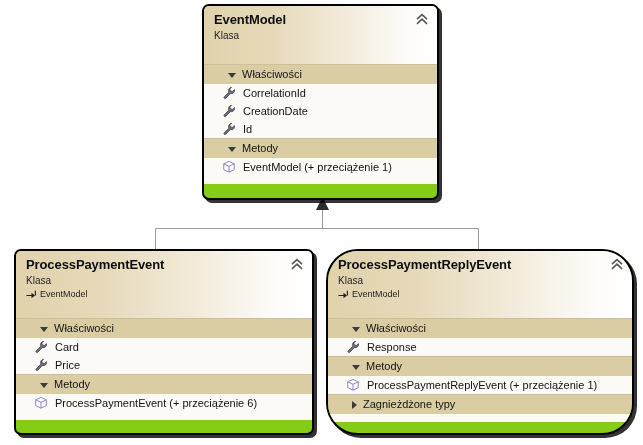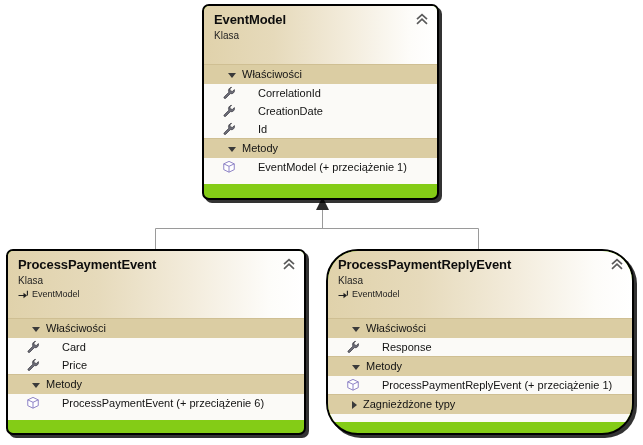--- a/index.html
+++ b/index.html
@@ -120,21 +120,21 @@
     border-left: 5px solid #3a3a3a;
   }
 
   
   .members { background: #fbfaf7; }
   .member {
     height: 18px;
     display: flex;
     align-items: center;
     padding-left: 18px;
-    gap: 22px;
+    gap: 7px;
     font-size: 11px;
     color: #131313;
     white-space: nowrap;
   }
   .member-label { line-height: 18px; }
   .mem-icon { width: 14px; height: 14px; flex: none; display:block; }
 
   .spacer { background:#fbfaf7; }
 </style>
 </head>
@@ -202,21 +202,21 @@
         <svg class="mem-icon" viewBox="0 0 16 16">
           <path d="M8 1.6 L14 4.4 L14 11.0 L8 13.9 L2 11.0 L2 4.4 Z" fill="#ffffff" stroke="#8a7fc4" stroke-width="1.1" stroke-linejoin="round"></path>
           <path d="M2 4.4 L8 7.2 L14 4.4 M8 7.2 L8 13.9" fill="none" stroke="#8a7fc4" stroke-width="1.1"></path>
         </svg>
         <span class="member-label">EventModel (+ przeciążenie 1)</span>
       </div>
     </div>
     <div class="spacer" style="height:8px;"></div>
   </div>
 
-  <div class="cls" id="box-process-payment-event" style="left:6px; top:249px; width:300px; height:186px;">
+  <div class="cls" id="box-process-payment-event" style="left:14px; top:249px; width:300px; height:186px;">
 
     <div class="cls-header">
       <div class="cls-title">ProcessPaymentEvent</div>
       <div class="cls-kind">Klasa</div>
       <div class="cls-base">
         <svg class="base-arrow-icon" viewBox="0 0 11 9">
           <line x1="0.5" y1="5.5" x2="7.5" y2="5.5" stroke="#1f1f1f" stroke-width="1.1"></line>
           <path d="M5.5 2.8 L9.0 5.5 L5.5 8.2 Z" fill="#1f1f1f"></path>
           <line x1="9.4" y1="0.8" x2="9.4" y2="5.5" stroke="#1f1f1f" stroke-width="1.1"></line>
         </svg>

